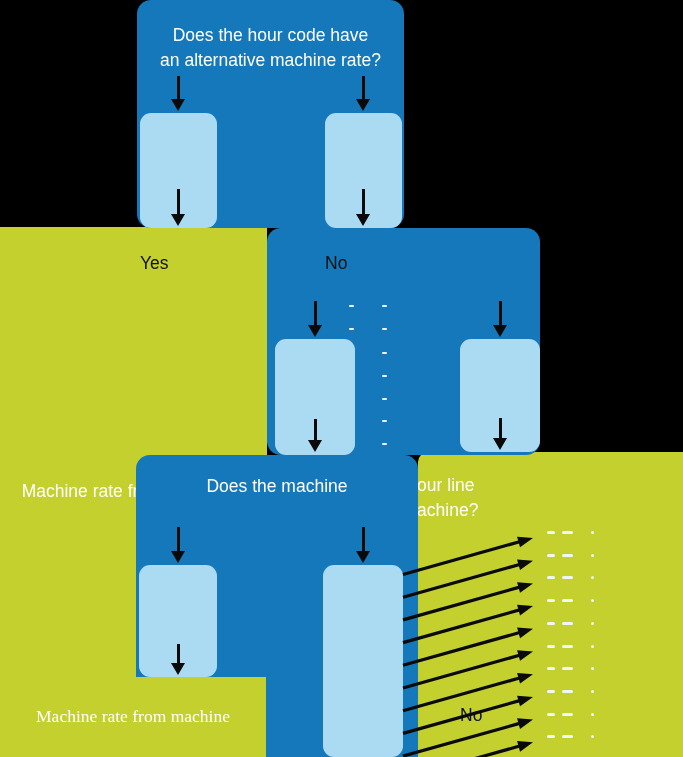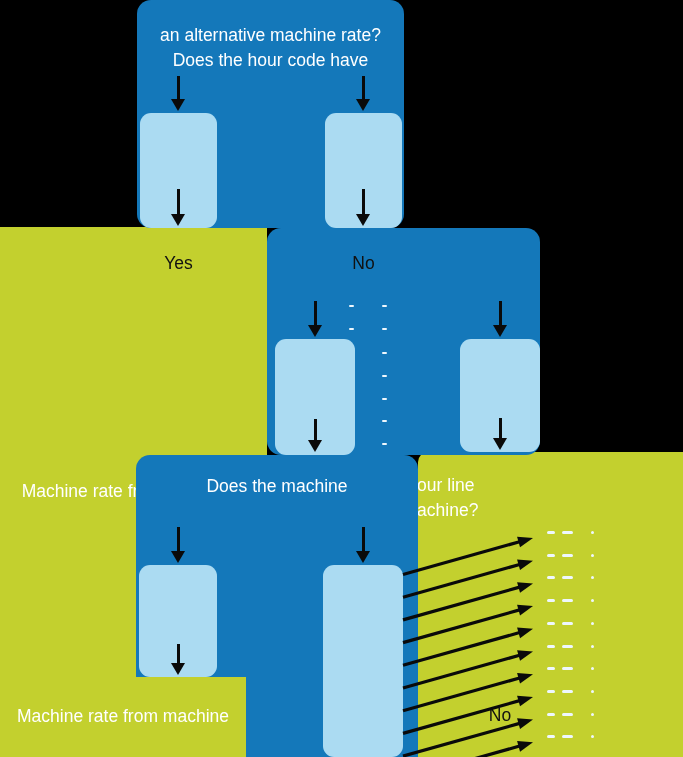--- a/index.html
+++ b/index.html
@@ -23,30 +23,30 @@
   .result{background:var(--result-green);}
   .qtext{
     position:absolute;left:0;right:0;text-align:center;
     color:var(--text-light);font-size:17.5px;line-height:25px;
   }
   .rtext{
     position:absolute;left:0;right:0;text-align:center;
     color:var(--text-light);font-size:17.5px;line-height:25px;
   }
   .opt-label{
-    position:absolute;left:0;right:0;text-align:center;
+    position:absolute;left:0;right:0;
     color:var(--text-dark);font-size:17.5px;
   }
   
   .q1{left:137px;top:0;width:267px;height:228px;border-radius:14px;z-index:2;}
   .q2{left:267px;top:228px;width:273px;height:227px;border-radius:14px;z-index:2;}
   .q3{left:136px;top:455px;width:282px;height:302px;border-radius:14px 14px 0 0;z-index:4;}
   .green-hour-code{left:0;top:227px;width:267px;height:530px;z-index:1;}
   .green-capacity{left:418px;top:452px;width:265px;height:305px;border-radius:10px 0 0 0;z-index:2;}
-  .green-machine{left:0;top:677px;width:246px;height:80px;z-index:6;}
+  .green-machine{left:0;top:677px;width:266px;height:80px;z-index:6;font-family:Liberation Serif, serif;}
   .yes1{left:140px;top:113px;width:77px;height:115px;z-index:3;}
   .no1{left:325px;top:113px;width:77px;height:115px;z-index:3;}
   .yes2{left:275px;top:339px;width:80px;height:116px;z-index:3;}
   .no2{left:460px;top:339px;width:80px;height:113px;z-index:3;}
   .yes3{left:139px;top:565px;width:78px;height:112px;z-index:5;}
   .no3{left:323px;top:565px;width:80px;height:192px;z-index:5;}
   
   .darrow{
     position:absolute;width:15px;z-index:7;
     display:flex;flex-direction:column;align-items:center;
@@ -83,22 +83,22 @@
   <div class="box result green-hour-code">
     <div class="rtext" style="top:252px;">Machine rate from hour code</div>
   </div>
 
   <div class="box result green-capacity">
     
   </div>
 
   <div class="box panel q1">
     <div class="qtext" style="top:23px;">
+      <div>Does the hour code have</div>
       <div>an alternative machine rate?</div>
-      <div>Does the hour code have</div>
     </div>
   </div>
 
   <div class="box panel q2">
     <div class="qtext" style="top:245px;">
       <div>Does the hour line</div>
       <div>specify a machine?</div>
     </div>
   </div>
 

